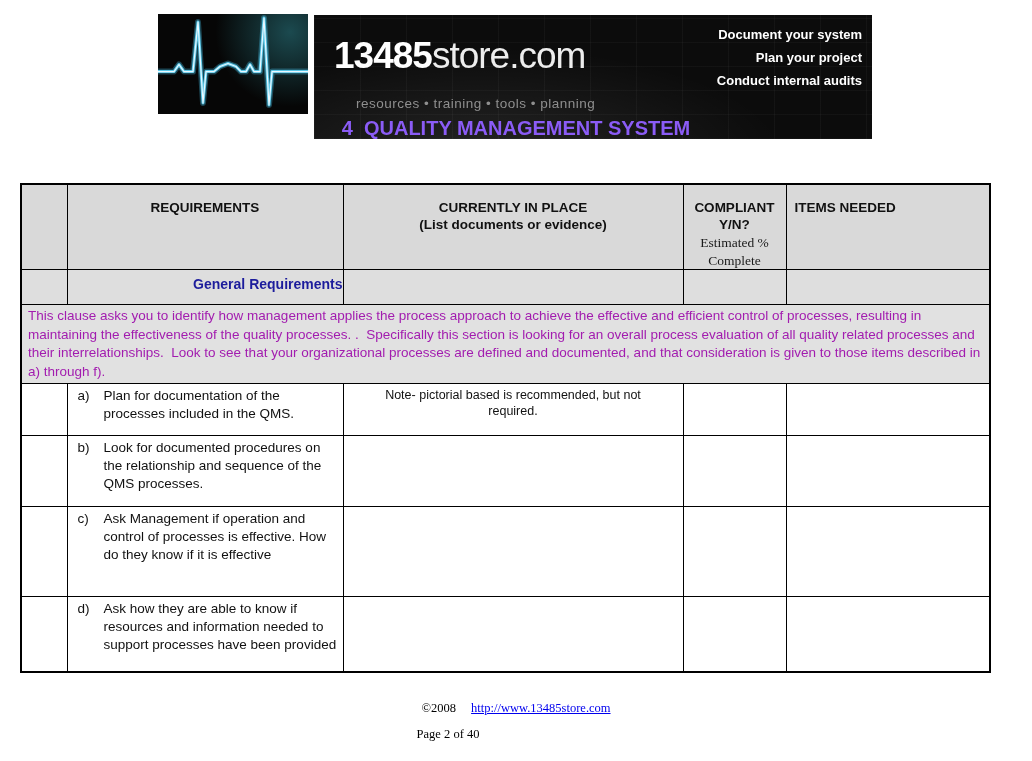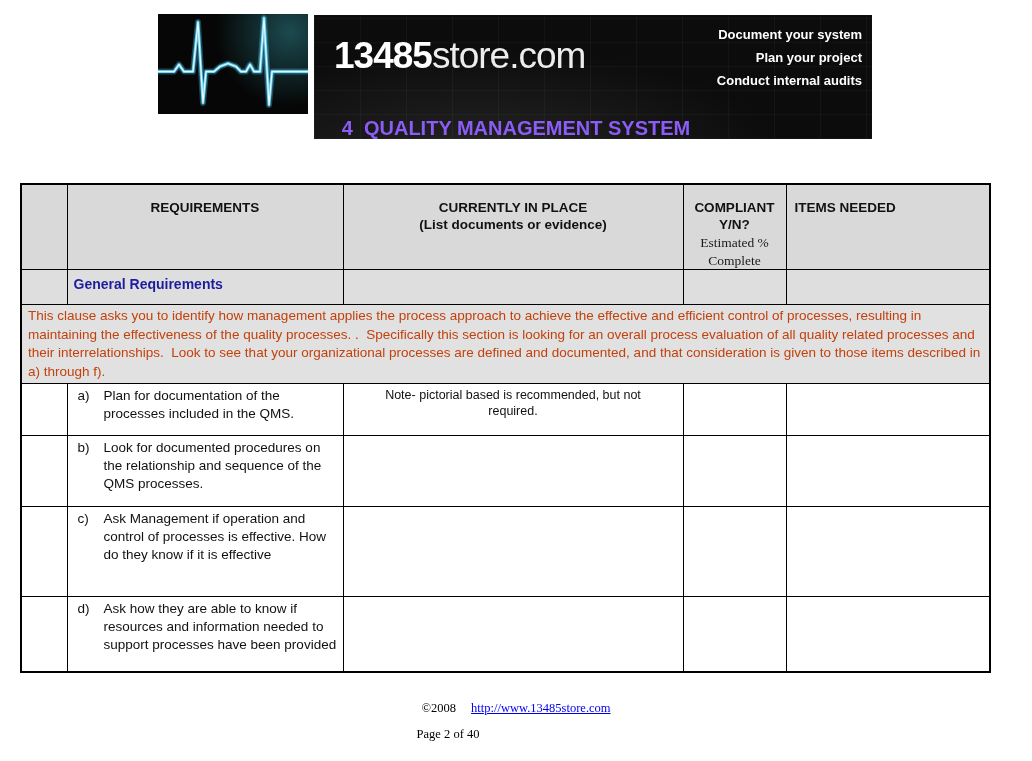--- a/index.html
+++ b/index.html
@@ -42,26 +42,26 @@
   }
   table.audit td, table.audit th { border:1px solid #000000; vertical-align:top; overflow:hidden; }
 
   tr.hdr { height:82px; }
   tr.hdr th { background:#d9d9d9; font-size:13.5px; font-weight:bold; color:#111;
     text-align:center; padding-top:14px; line-height:17px; }
   tr.hdr th.items { text-align:left; padding-left:8px; }
   .hdr-serif { font-family:"Liberation Serif", serif; font-weight:normal; font-size:13.5px;
     color:#1a1a1a; line-height:16px; display:block; margin-top:2px; }
 
-  tr.section { height:35px; }
+  tr.section { height:35px;text-align:right; }
   tr.section td { background:#dedede; }
   .section-label { font-size:14px; font-weight:bold; color:#1c1c9c; padding:6px 0 0 6px; }
 
   tr.desc { height:75px; }
-  tr.desc td { background:#e1e1e1; color:#c2410c; font-size:13.5px; line-height:18.5px;
+  tr.desc td { background:#e1e1e1; color:#a21caf; font-size:13.5px; line-height:18.5px;
     padding:2px 8px 2px 6px; white-space:pre-wrap; vertical-align:top; }
 
   tr.item { background:#ffffff; }
   tr.item-a { height:52px; }
   tr.item-b { height:71px; }
   tr.item-c { height:90px; }
   tr.item-d { height:75px; }
   .req-cell { display:flex; padding:3px 4px 0 10px; font-size:13.5px; line-height:18px; color:#111; }
   .req-label { width:26px; flex:0 0 26px; }
   .req-text { flex:1; }
@@ -83,20 +83,21 @@
       <polyline points="0,57 16,57 21,50 26,57 35,57 40,8 45,88 48,57 56,57 62,52 70,49 78,52 83,57 88,57 92,50 96,57 102,57 106,4 111,90 114,57 150,57" fill="none" stroke="rgba(70,190,230,0.35)" stroke-width="6" stroke-linejoin="round" stroke-linecap="round"></polyline>
       <polyline points="0,57 16,57 21,50 26,57 35,57 40,8 45,88 48,57 56,57 62,52 70,49 78,52 83,57 88,57 92,50 96,57 102,57 106,4 111,90 114,57 150,57" fill="none" stroke="#5bc8e8" stroke-width="3" stroke-linejoin="round" stroke-linecap="round"></polyline>
       <polyline points="0,57 16,57 21,50 26,57 35,57 40,8 45,88 48,57 56,57 62,52 70,49 78,52 83,57 88,57 92,50 96,57 102,57 106,4 111,90 114,57 150,57" fill="none" stroke="#e9f8ff" stroke-width="1.2" stroke-linejoin="round" stroke-linecap="round"></polyline>
     </svg>
   </span>
 </div>
 
 <div class="banner-right">
   <div class="brand">
     <span class="brand-bold">13485</span><span class="brand-rest">store.com</span>
+    <div class="brand-sub">resources • training • tools • planning</div>
   </div>
   <div class="taglines">
     <div class="tagline">Document your system</div>
     <div class="tagline">Plan your project</div>
     <div class="tagline">Conduct internal audits</div>
   </div>
 </div>
 
 <div class="doc-title">4  QUALITY MANAGEMENT SYSTEM</div>
 

